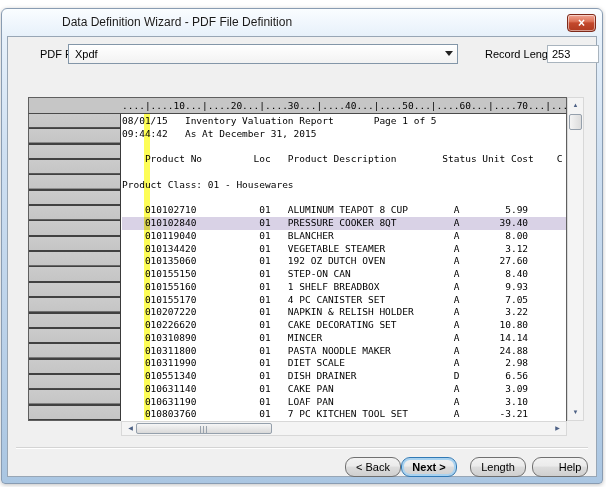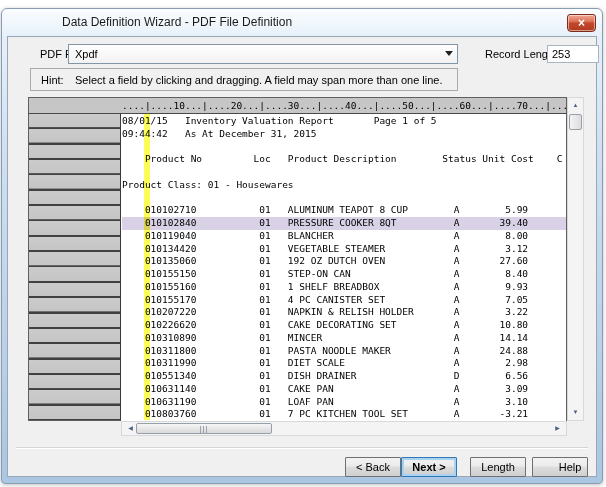--- a/index.html
+++ b/index.html
@@ -79,21 +79,21 @@
   #hs-thumb { position:absolute; left:14px; top:1px; width:136px; height:11px;
               background:linear-gradient(180deg,#f6f6f6,#d9d9d9); border:1px solid #95a0ac; border-radius:2px; }
   #hs-grip { position:absolute; left:50%; top:2px; width:8px; height:7px; margin-left:-4px;
              background:repeating-linear-gradient(90deg,#9aa3ad 0 1px,transparent 1px 3px); }
 
   
   #separator { position:absolute; left:8px; right:8px; top:410px; height:2px;
                border-top:1px solid #d4d4d4; border-bottom:1px solid #ffffff; }
   .btn { position:absolute; top:420px; width:56px; height:20px; font-size:11px;
          font-family:"Liberation Sans", sans-serif; color:#000; text-align:center; line-height:18px;
-         border:1px solid #707070; border-radius:1px; cursor:default;
+         border:1px solid #707070; border-radius:9px; cursor:default;
          background:linear-gradient(180deg,#f2f2f2 0%,#ebebeb 45%,#dddddd 50%,#cfcfcf 100%); }
   #btn-back   { left:337px; }
   #btn-next   { left:393px; border:1px solid #3079b5;
                 box-shadow:inset 0 0 0 2px #a8d2f0;font-weight:bold; }
   #btn-cancel { left:462px; }
   #btn-help   { left:524px;padding-left:20px; }
 </style>
 </head>
 <body>
 
@@ -108,24 +108,20 @@
     <div id="client">
 
       <span class="lbl" id="pdf-parser-label">PDF Parser</span>
       <div id="combo">
         <span id="combo-value">Xpdf</span>
         <span id="combo-arrow"></span>
       </div>
       <span class="lbl" id="record-length-label">Record Length</span>
       <input id="record-input" readonly="" value="253" style="">
 
-      <div id="hint-box">
-        <span id="hint-label">Hint:</span>
-        <span id="hint-text">Select a field by clicking and dragging. A field may span more than one line.</span>
-      </div>
 
       <div id="panel">
         <div id="ruler">
           <span id="ruler-text">....|....10...|....20...|....30...|....40...|....50...|....60...|....70...|....</span>
         </div>
         <div id="gutter"></div>
         <div id="textarea">
           <div id="report-lines">
               <div class="rline">08/01/15   Inventory Valuation Report       Page 1 of 5</div>
               <div class="rline">09:44:42   As At December 31, 2015</div>

